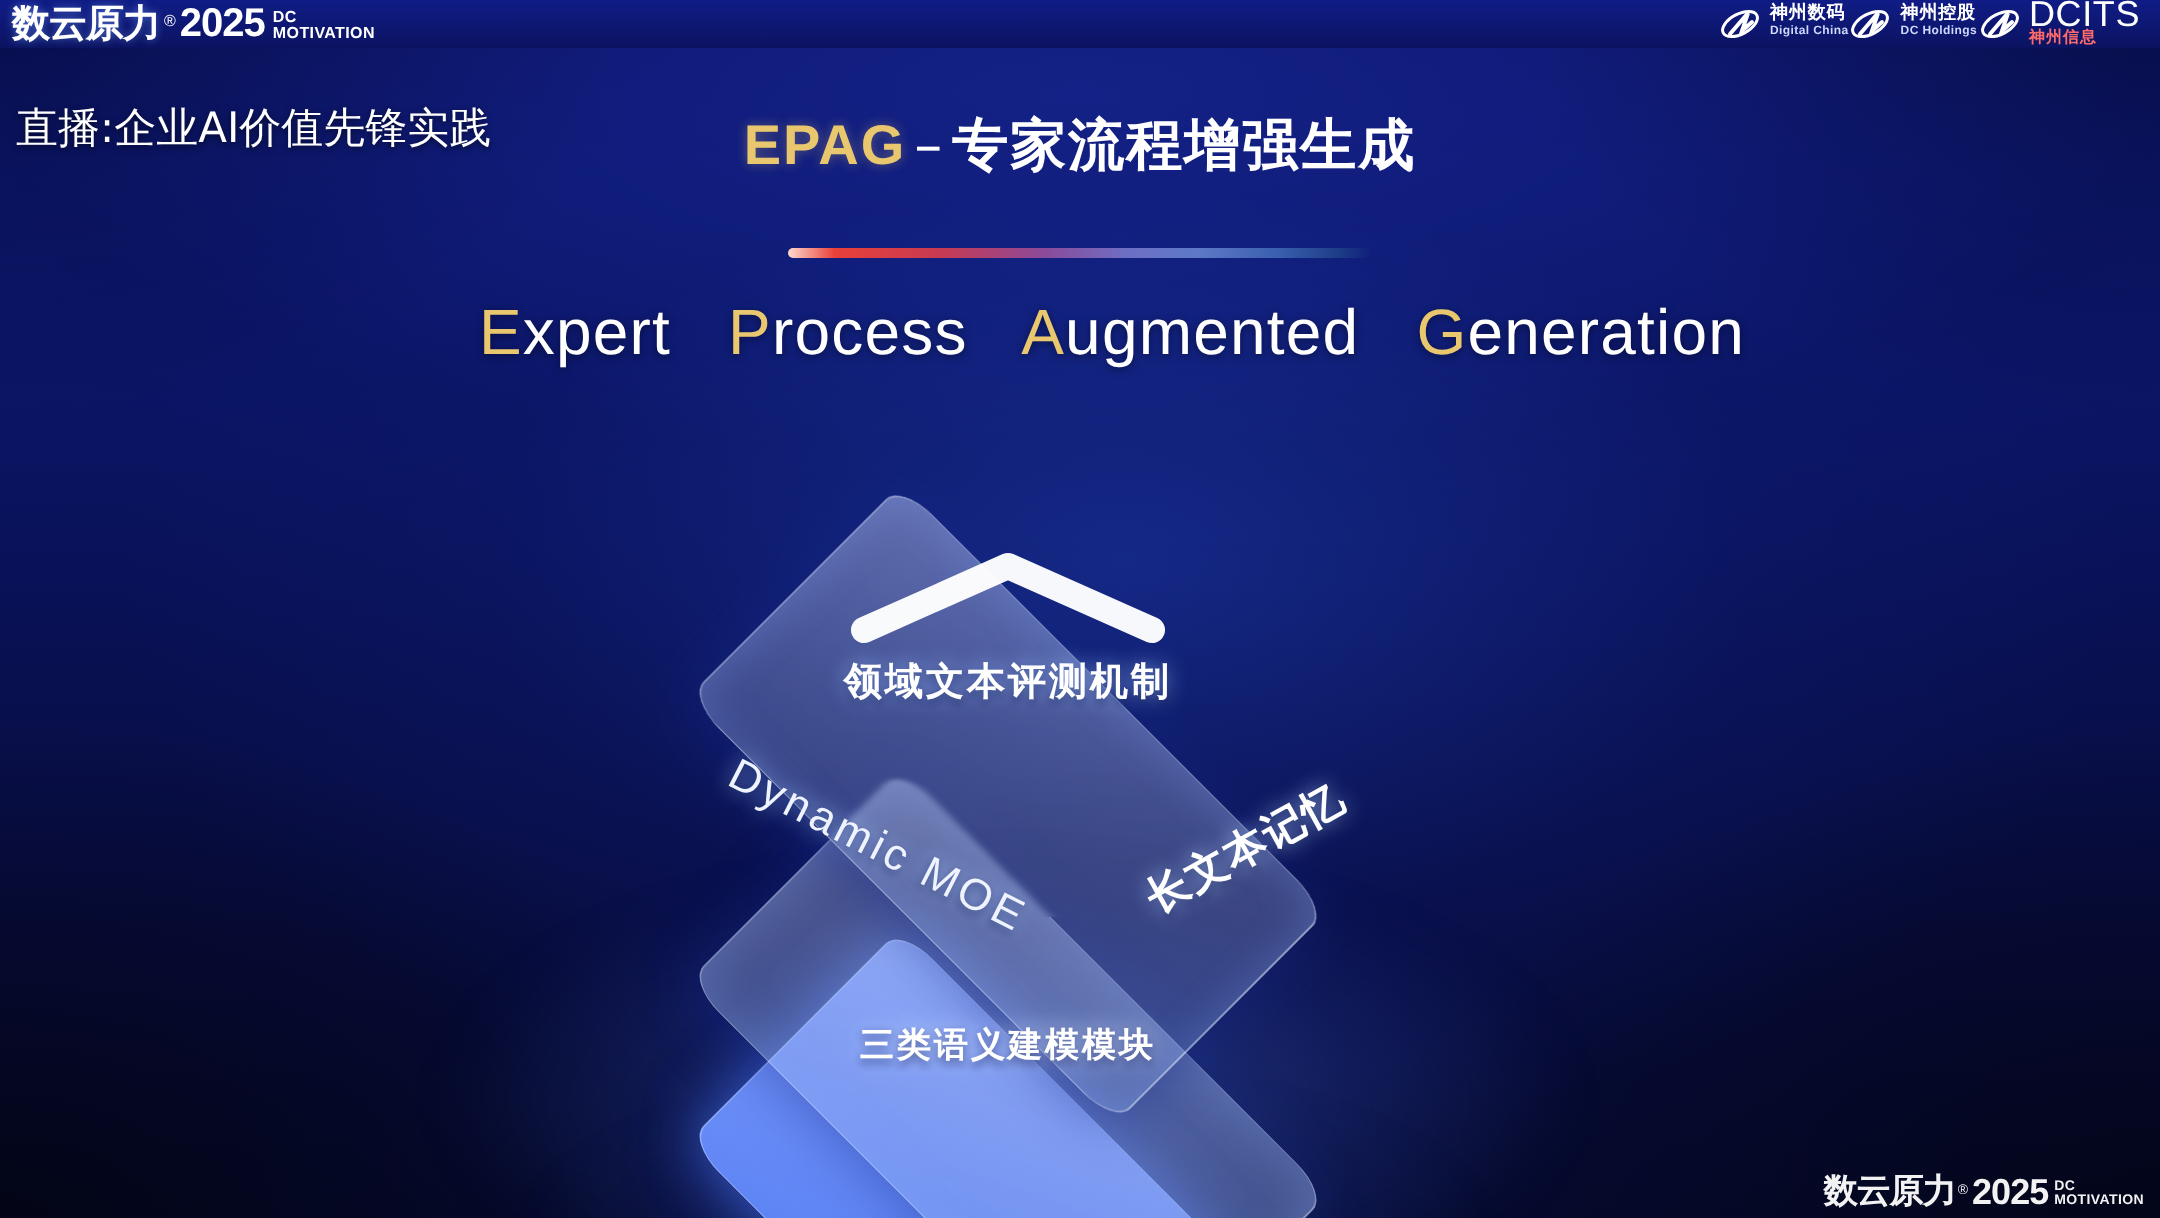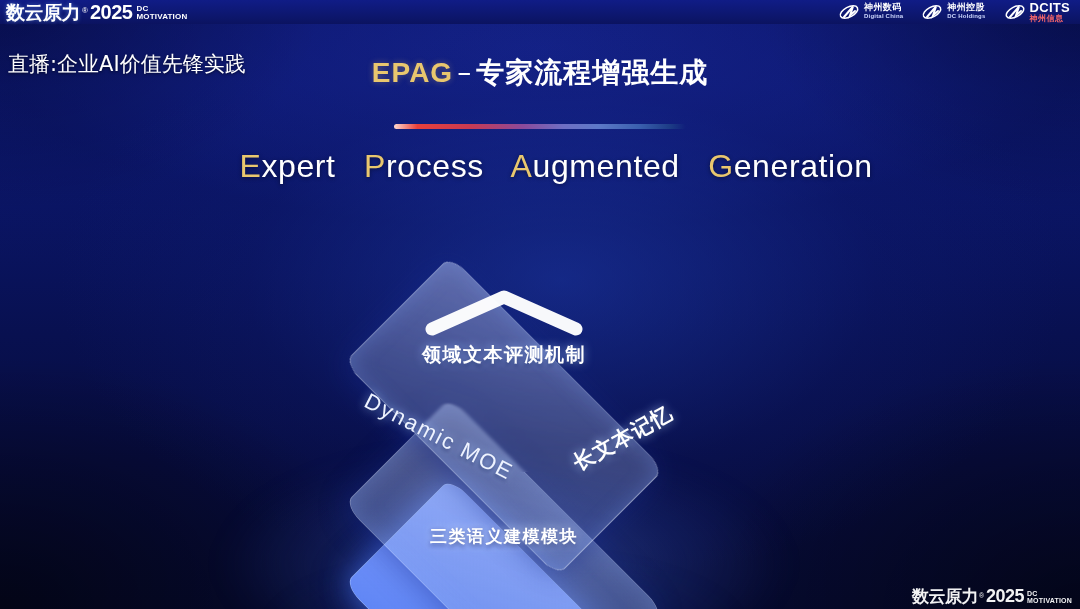--- a/index.html
+++ b/index.html
@@ -40,27 +40,27 @@
     text-shadow:0 0 4px rgba(120,170,255,0.55);
   }
   .brand-reg{font-size:8px;color:#fff;vertical-align:super;line-height:10px;margin:0 0 6px 0;}
   .brand-year{
     font-family:"Liberation Sans",sans-serif;
     font-weight:bold;font-size:20px;color:#fff;line-height:20px;letter-spacing:-0.5px;
   }
   .brand-dc{display:flex;flex-direction:column;line-height:8px;margin:0 0 1px 2px;}
   .brand-dc span:first-child{font-size:8px;font-weight:bold;color:#fff;letter-spacing:0.2px;}
   .brand-dc span:last-child{font-size:8px;font-weight:bold;color:#fff;letter-spacing:0.2px;}
-  .partners{display:flex;align-items:center;gap:18px;padding-right:10px;}
+  .partners{display:flex;align-items:center;padding-right:10px;}
   .partner{display:flex;align-items:center;gap:4px;}
   .swoosh{width:22px;height:20px;flex:none;}
   .p-txt{display:flex;flex-direction:column;line-height:9px;}
   .p-cn{font-family:"DejaVu Sans",sans-serif;font-size:9px;font-weight:bold;color:#fff;letter-spacing:0.4px;}
   .p-en{font-size:6px;font-weight:bold;color:#cfd9ff;letter-spacing:0.2px;}
-  .p-big{font-family:"Liberation Sans",sans-serif;font-size:13px;font-weight:bold;color:#fff;letter-spacing:0.3px;line-height:13px;}
+  .p-big{font-family:"Liberation Sans",sans-serif;font-size:18px;font-weight:normal;color:#fff;letter-spacing:0.3px;line-height:13px;}
   .p-cn-red{font-family:"DejaVu Sans",sans-serif;font-size:8px;font-weight:bold;color:#ff6a6a;letter-spacing:0.5px;}
   
   .liveline{
     position:absolute;left:8px;top:50px;z-index:6;
     font-family:"DejaVu Sans",sans-serif;
     font-size:21px;font-weight:normal;color:#ffffff;letter-spacing:0px;
     text-shadow:0 1px 3px rgba(0,0,0,0.6);
     white-space:nowrap;
   }
   
@@ -91,21 +91,21 @@
     position:absolute;left:0;top:148px;width:1080px;text-align:center;z-index:5;
     font-family:"Liberation Sans",sans-serif;
     font-size:32px;font-weight:normal;letter-spacing:0.6px;
     white-space:nowrap;
     text-shadow:0 1px 4px rgba(0,0,0,0.45);
     padding-left:16px;
   }
   .subtitle .cap{color:#e9c76e;}
   .subtitle .rest{color:#ffffff;}
   
-  .stack{position:absolute;left:0;top:239px;width:1008px;height:370px;z-index:4;}
+  .stack{position:absolute;left:0;top:225px;width:1008px;height:370px;z-index:4;}
   .glow{
     position:absolute;left:50%;top:210px;transform:translateX(-50%);
     width:560px;height:230px;border-radius:50%;
     background:radial-gradient(ellipse at center, rgba(92,134,255,0.42) 0%, rgba(60,96,220,0.18) 45%, rgba(0,0,0,0) 72%);
     filter:blur(14px);
   }
   .layer{
     position:absolute;left:50%;
     width:300px;height:300px;
     transform-origin:center;

